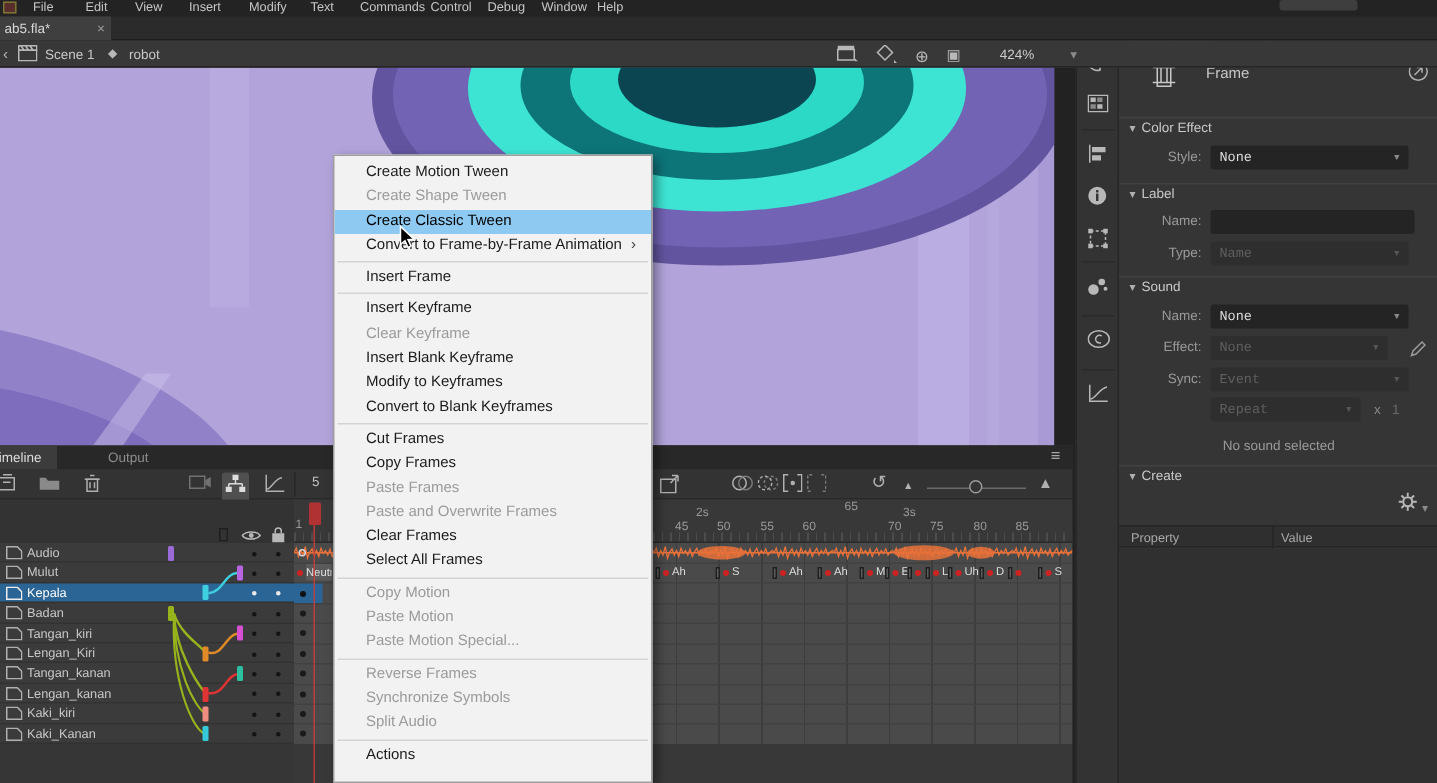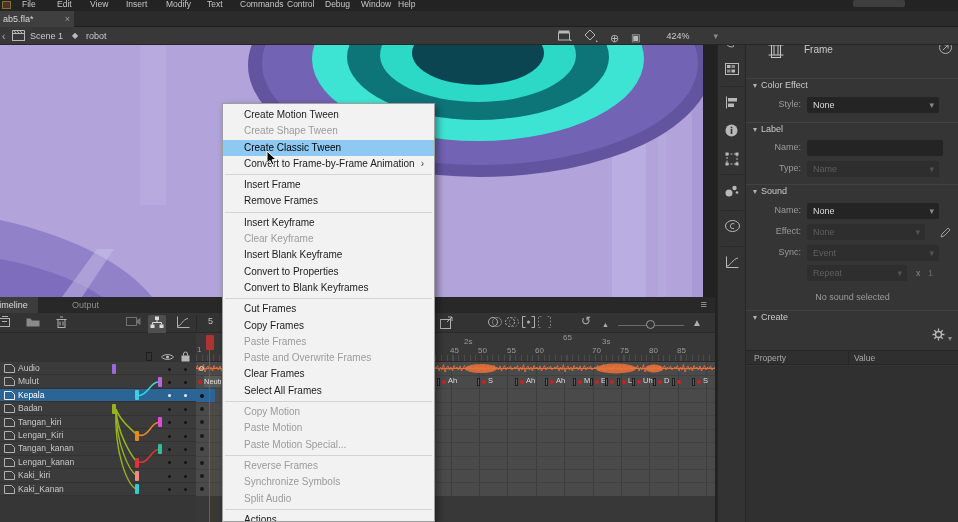--- a/index.html
+++ b/index.html
@@ -98,21 +98,21 @@
   .props-tabs { position:absolute; left:0; top:0; width:213px; height:18px; background:#282828; }
   .props-tab { position:absolute; top:0; height:18px; line-height:18px; padding:0 10px; font-size:9px; color:#8d8d8d; }
   .props-tab.active { background:#353535; color:#dcdcdc; }
   .props-menu { position:absolute; right:6px; top:2px; color:#b0b0b0; font-size:11px; }
   .sec-hdr { position:absolute; left:7px; color:#c9c9c9; font-size:9px; }
   .sec-hdr .tri { color:#b0b0b0; margin-right:4px; font-size:8px; }
   .hline { position:absolute; left:0; width:213px; height:1px; background:#414141; }
   .prow { position:absolute; left:0; width:213px; height:16px; }
   .plabel { position:absolute; left:0; top:2px; width:55px; text-align:right; color:#9a9a9a; }
   .pctrl { position:absolute; left:61px; top:0; width:132px; height:16px; background:#242424; border-radius:2px;
-           color:#dcdcdc; line-height:16px; padding-left:6px; }
+           color:#dcdcdc; line-height:16px; padding-left:6px;font-family:Liberation Mono, monospace; }
   .pctrl.dis { background:#2e2e2e; color:#5f5f5f; }
   .pctrl .chev { position:absolute; right:5px; top:0; color:#8a8a8a; }
   .pctrl.dis .chev { color:#555; }
   .status-txt { position:absolute; left:0; width:213px; text-align:center; color:#9a9a9a; }
   .fbtn { position:absolute; top:0; height:16px; background:#404040; border:1px solid #5a5a5a; border-radius:2px;
           color:#ddd; font-size:10px; line-height:14px; text-align:center; }
   .ftable-hdr { position:absolute; left:0; width:213px; height:15px; background:#2f2f2f; border-top:1px solid #262626;
                 border-bottom:1px solid #262626; color:#a8a8a8; font-size:8.5px; line-height:15px; }
   .ftable-rest { position:absolute; left:0; width:213px; background:#303030; }
 </style>
@@ -507,26 +507,25 @@
   <div class="abs ctx">
     <div class="ctx-item">Create Motion Tween</div>
     <div class="ctx-item disabled">Create Shape Tween</div>
     <div class="ctx-item hl">Create Classic Tween</div>
     <div class="ctx-item">
       <span>Convert to Frame-by-Frame Animation</span>
       <span class="ctx-arrow">›</span>
     </div>
     <div class="ctx-sep"></div>
     <div class="ctx-item">Insert Frame</div>
-    <div class="ctx-item">Remove Frames</div>
     <div class="ctx-sep"></div>
     <div class="ctx-item">Insert Keyframe</div>
     <div class="ctx-item disabled">Clear Keyframe</div>
     <div class="ctx-item">Insert Blank Keyframe</div>
-    <div class="ctx-item">Convert to Properties</div>
+    <div class="ctx-item">Modify to Keyframes</div>
     <div class="ctx-item">Convert to Blank Keyframes</div>
     <div class="ctx-sep"></div>
     <div class="ctx-item">Cut Frames</div>
     <div class="ctx-item">Copy Frames</div>
     <div class="ctx-item disabled">Paste Frames</div>
     <div class="ctx-item disabled">Paste and Overwrite Frames</div>
     <div class="ctx-item">Clear Frames</div>
     <div class="ctx-item">Select All Frames</div>
     <div class="ctx-sep"></div>
     <div class="ctx-item disabled">Copy Motion</div>

